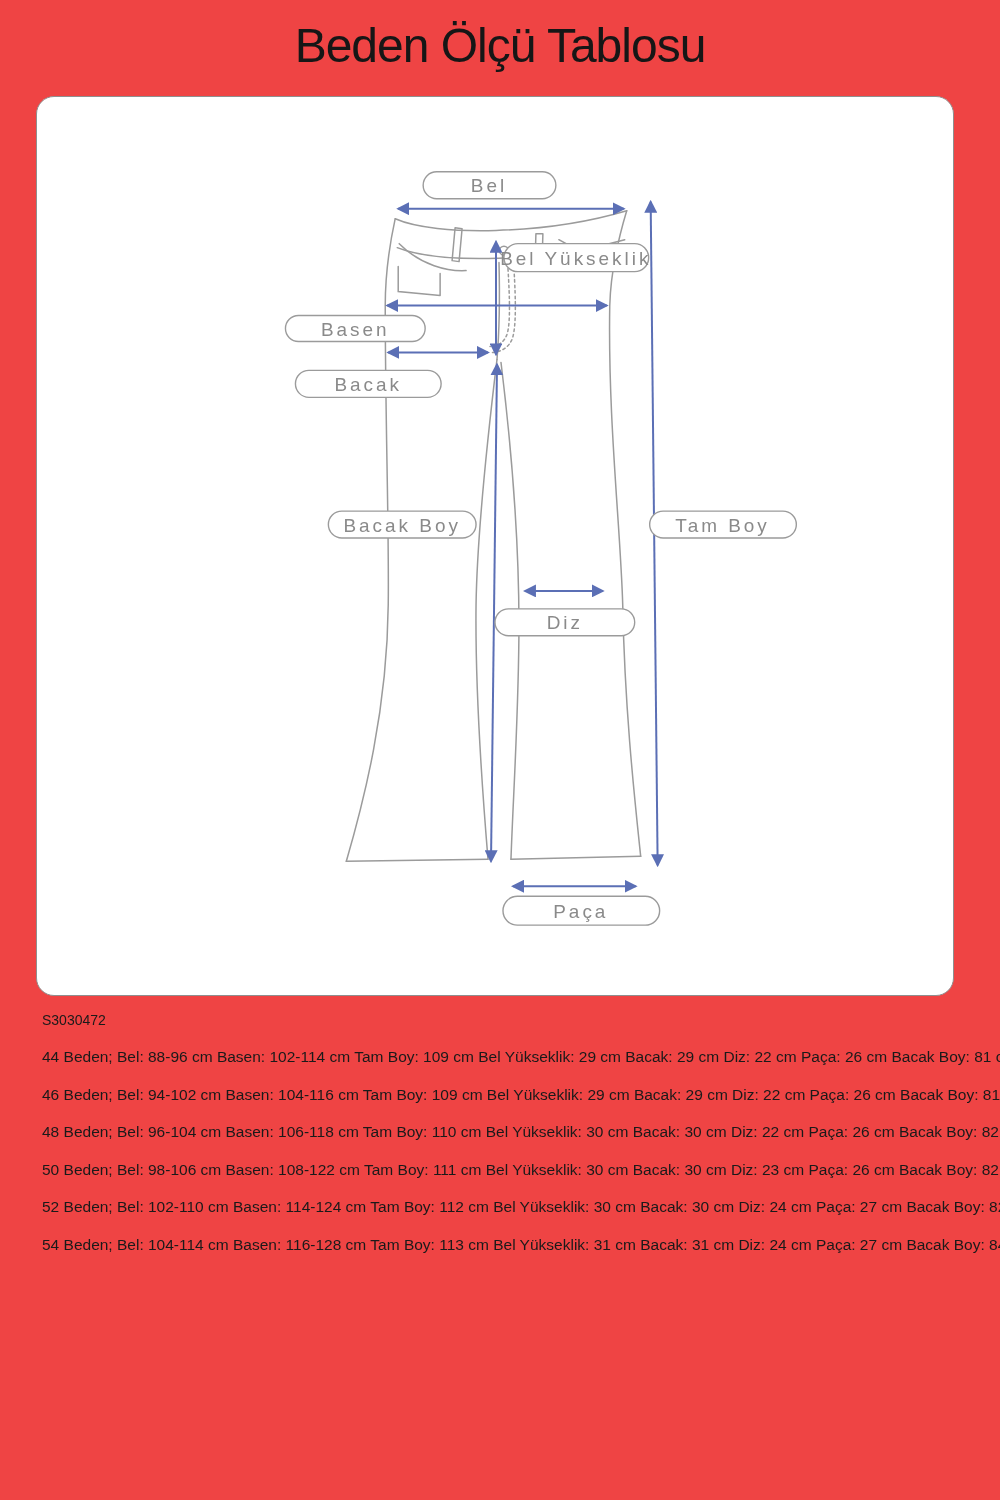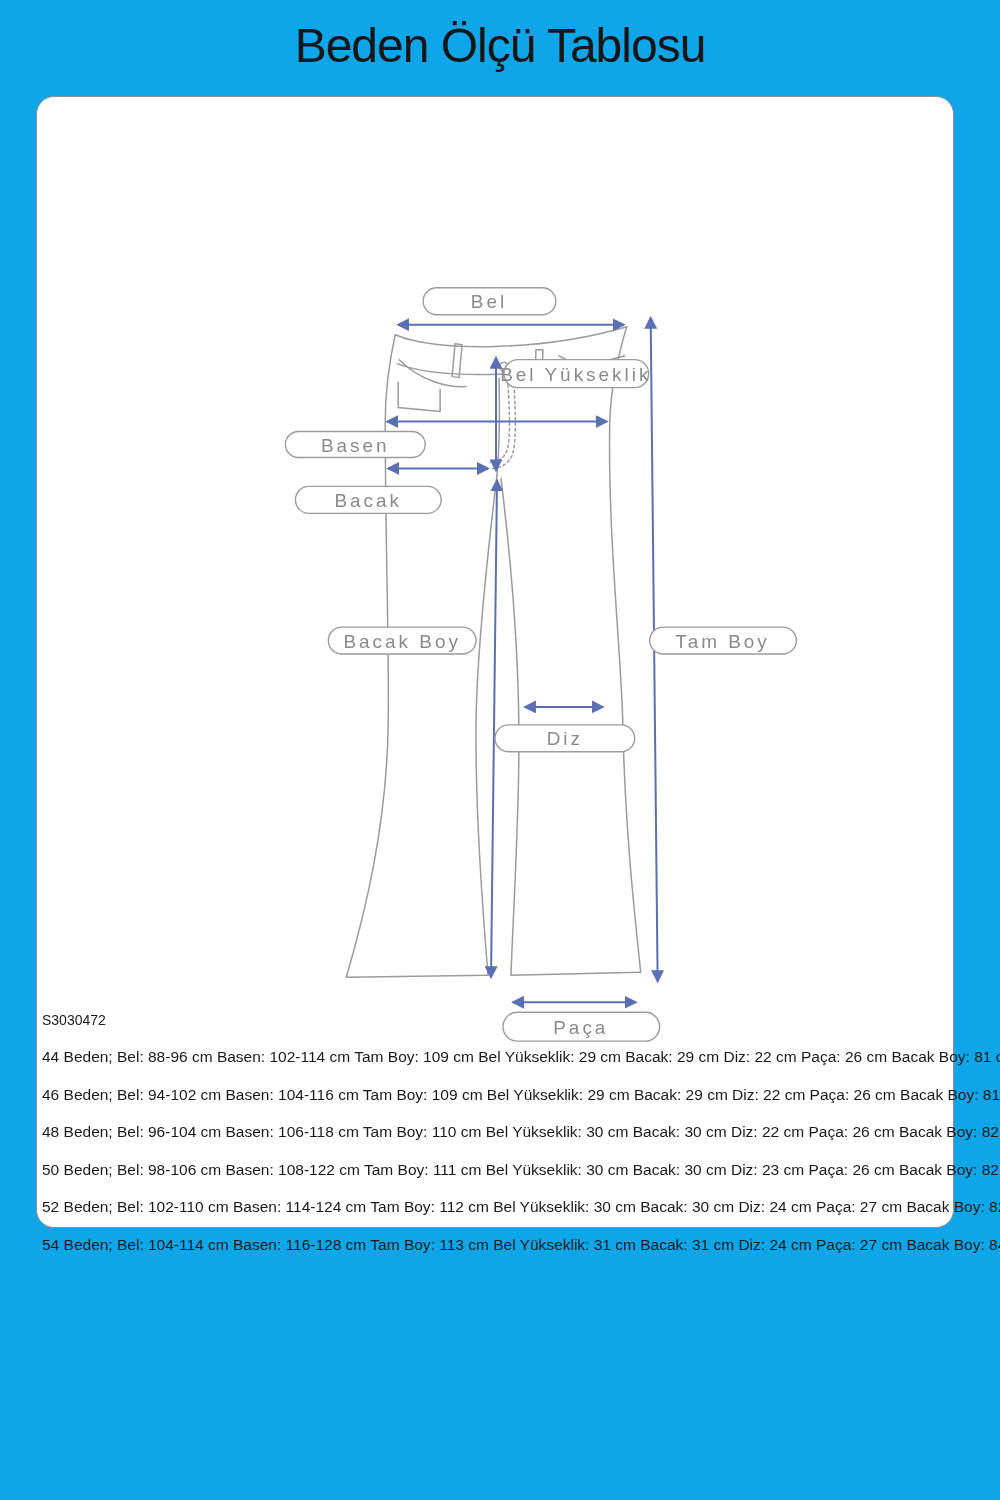--- a/index.html
+++ b/index.html
@@ -1,20 +1,20 @@
 <!DOCTYPE html>
 <html><head>
 <meta charset="utf-8">
 <style>
   html,body{margin:0;padding:0;background:#ffffff;}
-  .page{position:relative;width:1000px;height:1500px;background:#0ea5e9;overflow:hidden;
+  .page{position:relative;width:1000px;height:1500px;background:#ef4444;overflow:hidden;
         font-family:"Liberation Sans",sans-serif;}
   .title{position:absolute;top:18px;left:0;width:1000px;text-align:center;
          font-size:48px;letter-spacing:-1px;color:#161616;font-weight:400;}
-  .diagram-box{position:absolute;left:36px;top:96px;width:918px;height:1132px;
+  .diagram-box{position:absolute;left:36px;top:96px;width:918px;height:900px;
                border:1px solid #8f8f8f;border-radius:18px;background:#ffffff;box-sizing:border-box;}
   .diagram-box svg{display:block;width:100%;height:100%;}
   .pill-label{font-family:"Liberation Sans",sans-serif;font-size:19px;letter-spacing:3px;
               fill:#8a8a8a;}
   .product-code{position:absolute;left:42px;top:1012px;font-size:14px;color:#1a1a1a;}
   .rows{position:absolute;left:42px;top:1046px;width:920px;}
   .size-row{font-size:15.5px;line-height:22px;color:#1a1a1a;margin-bottom:15.5px;white-space:nowrap;}
 </style>
 </head>
 <body>

